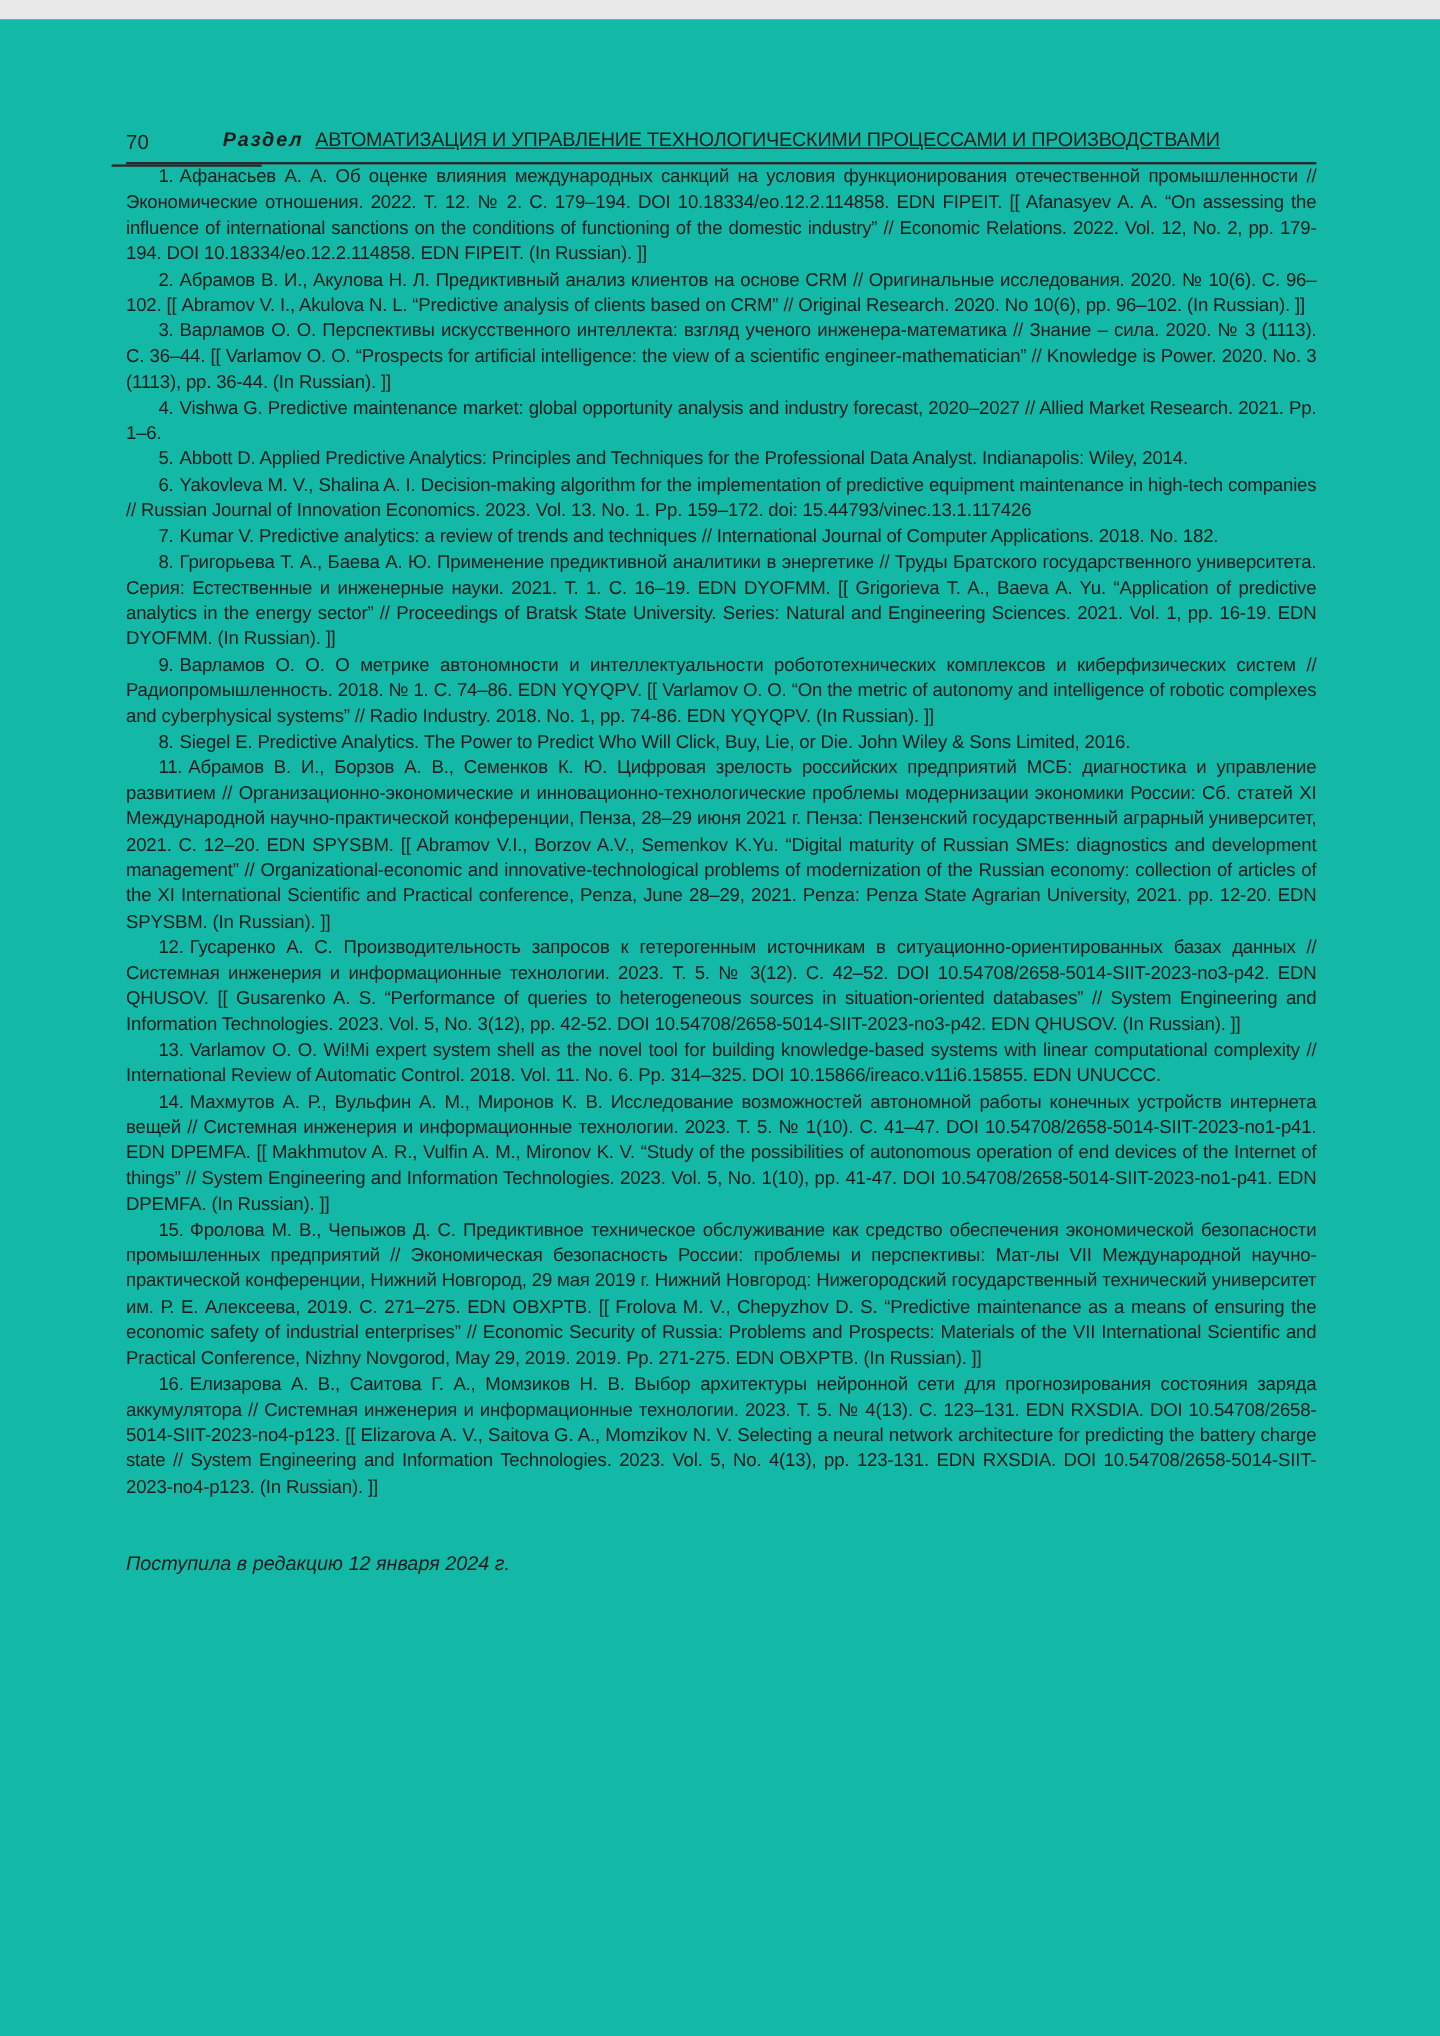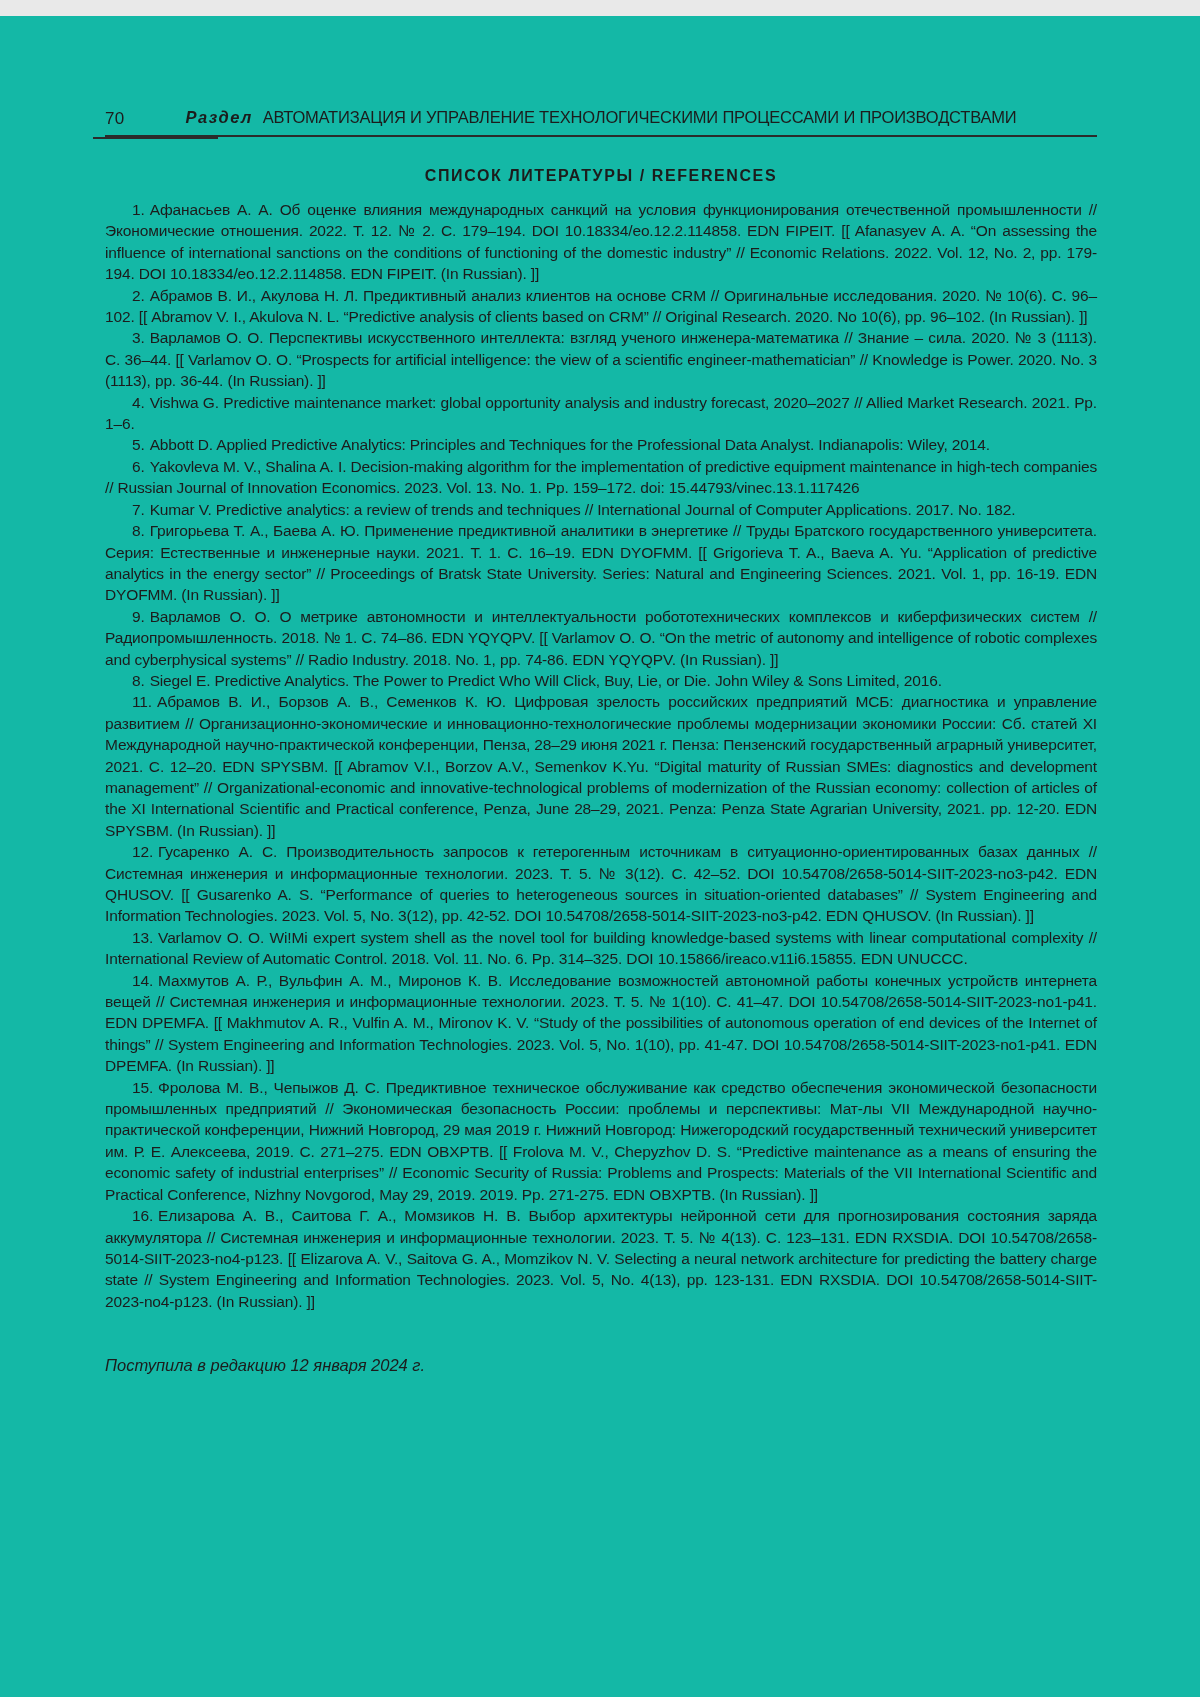--- a/index.html
+++ b/index.html
@@ -41,20 +41,21 @@
   }
   .rh-label{
     font-style:italic;
     letter-spacing:1.5px;
     margin-right:10px;
     font-weight:bold;
   }
   .rh-title{
     font-stretch:condensed;
     letter-spacing:-0.2px;
+    text-decoration:underline;
   }
   
   .section-title{
     margin:30px 0 14px 0;
     text-align:center;
     font-size:16px;
     font-weight:bold;
     letter-spacing:1.6px;
   }
   
@@ -80,30 +81,29 @@
   <div class="content">
 
     <div class="running-header">
       <span class="pagenum">70</span>
       <span class="pagenum-rule"></span>
       <div class="rh-center">
         <span class="rh-label">Раздел</span><span class="rh-title">АВТОМАТИЗАЦИЯ И УПРАВЛЕНИЕ ТЕХНОЛОГИЧЕСКИМИ ПРОЦЕССАМИ И ПРОИЗВОДСТВАМИ</span>
       </div>
     </div>
 
-    <h2 class="section-title">СПИСОК ЛИТЕРАТУРЫ / REFERENCES</h2>
 
     <div class="refs">
       <p class="ref"><span class="ref-num">1.</span><span>Афанасьев А. А. Об оценке влияния международных санкций на условия функционирования отечественной промышленности // Экономические отношения. 2022. Т. 12. № 2. С. 179–194. DOI 10.18334/eo.12.2.114858. EDN FIPEIT. [[ Afanasyev A. A. “On assessing the influence of international sanctions on the conditions of functioning of the domestic industry” // Economic Relations. 2022. Vol. 12, No. 2, pp. 179-194. DOI 10.18334/eo.12.2.114858. EDN FIPEIT. (In Russian). ]]</span></p>
       <p class="ref"><span class="ref-num">2.</span><span>Абрамов В. И., Акулова Н. Л. Предиктивный анализ клиентов на основе CRM // Оригинальные исследования. 2020. № 10(6). С. 96–102.  [[ Abramov V. I., Akulova N. L. “Predictive analysis of clients based on CRM” // Original Research. 2020. No 10(6), pp. 96–102. (In Russian). ]]</span></p>
       <p class="ref"><span class="ref-num">3.</span><span>Варламов О. О. Перспективы искусственного интеллекта: взгляд ученого инженера-математика // Знание – сила. 2020. № 3 (1113). С. 36–44.   [[ Varlamov O. O. “Prospects for artificial intelligence: the view of a scientific engineer-mathematician” // Knowledge is Power. 2020. No. 3 (1113), pp. 36-44. (In Russian). ]]</span></p>
       <p class="ref"><span class="ref-num">4.</span><span>Vishwa G. Predictive maintenance market: global opportunity analysis and industry forecast, 2020–2027 // Allied Market Research. 2021. Pp. 1–6.</span></p>
       <p class="ref"><span class="ref-num">5.</span><span>Abbott D. Applied Predictive Analytics: Principles and Techniques for the Professional Data Analyst. Indianapolis: Wiley, 2014.</span></p>
       <p class="ref"><span class="ref-num">6.</span><span>Yakovleva M. V., Shalina A. I. Decision-making algorithm for the implementation of predictive equipment maintenance in high-tech companies // Russian Journal of Innovation Economics. 2023. Vol. 13. No. 1. Pp. 159–172. doi: 15.44793/vinec.13.1.117426</span></p>
-      <p class="ref"><span class="ref-num">7.</span><span>Kumar V. Predictive analytics: a review of trends and techniques // International Journal of Computer Applications. 2017. No. 182.</span></p>
+      <p class="ref"><span class="ref-num">7.</span><span>Kumar V. Predictive analytics: a review of trends and techniques // International Journal of Computer Applications. 2018. No. 182.</span></p>
       <p class="ref"><span class="ref-num">8.</span><span>Григорьева Т. А., Баева А. Ю. Применение предиктивной аналитики в энергетике // Труды Братского государственного университета. Серия: Естественные и инженерные науки. 2021. Т. 1. С. 16–19. EDN DYOFMM.  [[ Grigorieva T. A., Baeva A. Yu. “Application of predictive analytics in the energy sector” // Proceedings of Bratsk State University. Series: Natural and Engineering Sciences. 2021. Vol. 1, pp. 16-19. EDN DYOFMM. (In Russian). ]]</span></p>
       <p class="ref"><span class="ref-num">9.</span><span>Варламов О. О. О метрике автономности и интеллектуальности робототехнических комплексов и киберфизических систем // Радиопромышленность. 2018. № 1. С. 74–86. EDN YQYQPV. [[ Varlamov O. O. “On the metric of autonomy and intelligence of robotic complexes and cyberphysical systems” // Radio Industry. 2018. No. 1, pp. 74-86. EDN YQYQPV. (In Russian). ]]</span></p>
       <p class="ref"><span class="ref-num">8.</span><span>Siegel E. Predictive Analytics. The Power to Predict Who Will Click, Buy, Lie, or Die. John Wiley &amp; Sons Limited, 2016.</span></p>
       <p class="ref"><span class="ref-num">11.</span><span>Абрамов В. И., Борзов А. В., Семенков К. Ю. Цифровая зрелость российских предприятий МСБ: диагностика и управление развитием // Организационно-экономические и инновационно-технологические проблемы модернизации экономики России: Сб. статей XI Международной научно-практической конференции, Пенза, 28–29 июня 2021 г. Пенза: Пензенский государственный аграрный университет, 2021. С. 12–20. EDN SPYSBM.  [[ Abramov V.I., Borzov A.V., Semenkov K.Yu. “Digital maturity of Russian SMEs: diagnostics and development management” // Organizational-economic and innovative-technological problems of modernization of the Russian economy: collection of articles of the XI International Scientific and Practical conference, Penza, June 28–29, 2021. Penza: Penza State Agrarian University, 2021. pp. 12-20. EDN SPYSBM. (In Russian). ]]</span></p>
       <p class="ref"><span class="ref-num">12.</span><span>Гусаренко А. С. Производительность запросов к гетерогенным источникам в ситуационно-ориентированных базах данных // Системная инженерия и информационные технологии. 2023. Т. 5. № 3(12). С. 42–52. DOI 10.54708/2658-5014-SIIT-2023-no3-p42. EDN QHUSOV.  [[ Gusarenko A. S. “Performance of queries to heterogeneous sources in situation-oriented databases” // System Engineering and Information Technologies. 2023. Vol. 5, No. 3(12), pp. 42-52. DOI 10.54708/2658-5014-SIIT-2023-no3-p42. EDN QHUSOV. (In Russian). ]]</span></p>
       <p class="ref"><span class="ref-num">13.</span><span>Varlamov O. O. Wi!Mi expert system shell as the novel tool for building knowledge-based systems with linear computational complexity // International Review of Automatic Control. 2018. Vol. 11. No. 6. Pp. 314–325. DOI 10.15866/ireaco.v11i6.15855. EDN UNUCCC.</span></p>
       <p class="ref"><span class="ref-num">14.</span><span>Махмутов А. Р., Вульфин А. М., Миронов К. В. Исследование возможностей автономной работы конечных устройств интернета вещей // Системная инженерия и информационные технологии. 2023. Т. 5. № 1(10). С. 41–47. DOI 10.54708/2658-5014-SIIT-2023-no1-p41. EDN DPEMFA.  [[ Makhmutov A. R., Vulfin A. M., Mironov K. V. “Study of the possibilities of autonomous operation of end devices of the Internet of things” // System Engineering and Information Technologies. 2023. Vol. 5, No. 1(10), pp. 41-47. DOI 10.54708/2658-5014-SIIT-2023-no1-p41. EDN DPEMFA. (In Russian). ]]</span></p>
       <p class="ref"><span class="ref-num">15.</span><span>Фролова М. В., Чепыжов Д. С. Предиктивное техническое обслуживание как средство обеспечения экономической безопасности промышленных предприятий // Экономическая безопасность России: проблемы и перспективы: Мат-лы VII Международной научно-практической конференции, Нижний Новгород, 29 мая 2019 г. Нижний Новгород: Нижегородский государственный технический университет им. Р. Е. Алексеева, 2019. С. 271–275. EDN OBXPTB.  [[ Frolova M. V., Chepyzhov D. S. “Predictive maintenance as a means of ensuring the economic safety of industrial enterprises” // Economic Security of Russia: Problems and Prospects: Materials of the VII International Scientific and Practical Conference, Nizhny Novgorod, May 29, 2019. 2019. Pp. 271-275. EDN OBXPTB. (In Russian). ]]</span></p>
       <p class="ref"><span class="ref-num">16.</span><span>Елизарова А. В., Саитова Г. А., Момзиков Н. В. Выбор архитектуры нейронной сети для прогнозирования состояния заряда аккумулятора // Системная инженерия и информационные технологии. 2023. Т. 5. № 4(13). С. 123–131. EDN RXSDIA. DOI 10.54708/2658-5014-SIIT-2023-no4-p123. [[ Elizarova A. V., Saitova G. A., Momzikov N. V. Selecting a neural network architecture for predicting the battery charge state // System Engineering and Information Technologies. 2023. Vol. 5, No. 4(13), pp. 123-131. EDN RXSDIA. DOI 10.54708/2658-5014-SIIT-2023-no4-p123. (In Russian). ]]</span></p>
     </div>

